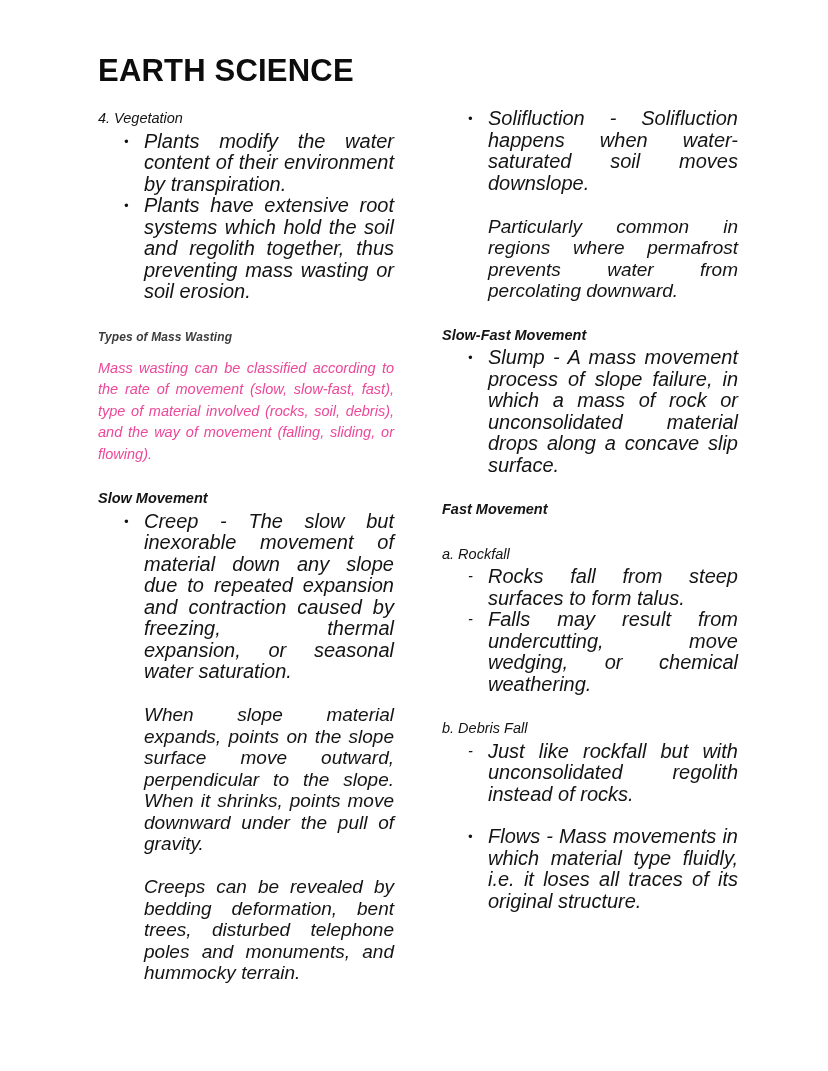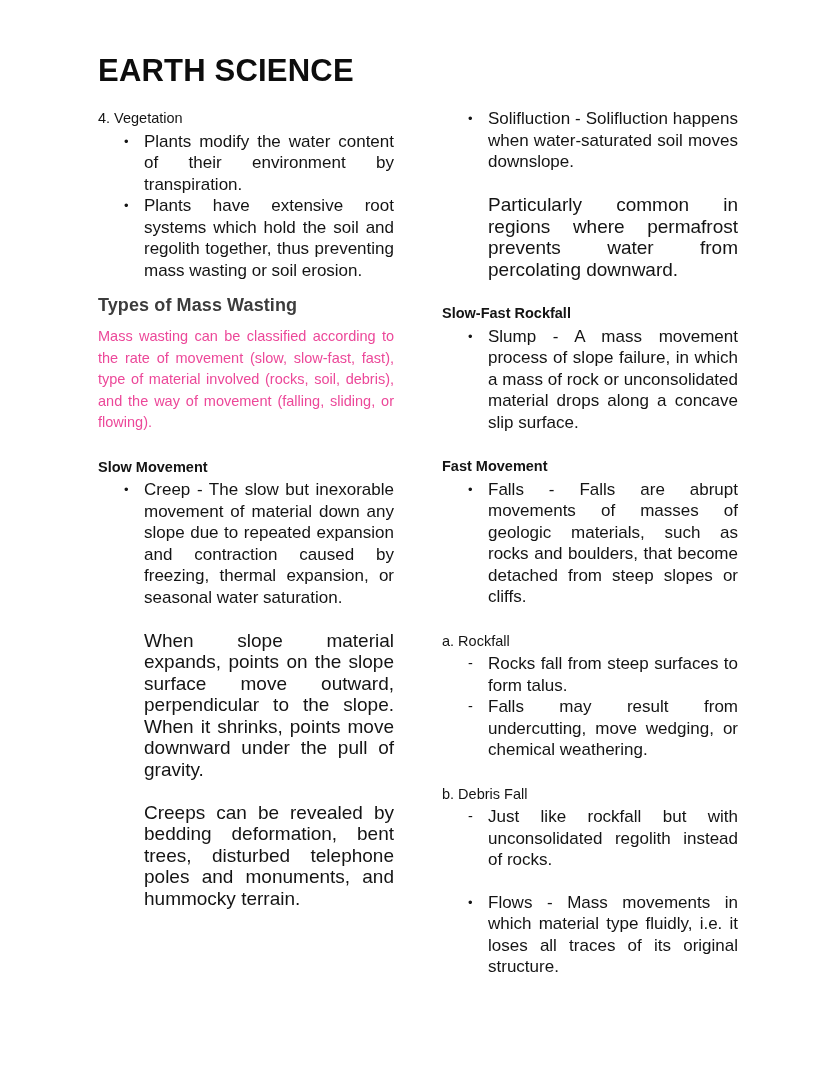--- a/index.html
+++ b/index.html
@@ -27,38 +27,39 @@
     font-weight: bold;
     letter-spacing: 0.2px;
     color: #0d0d0d;
     line-height: 38px;
     margin: 0 0 18px 0;
   }
   .columns {
     display: flex;
     gap: 48px;
     align-items: flex-start;
+    font-style: italic;
   }
   .col {
     width: 296px;
     flex: 0 0 296px;
   }
   
   .numbered-head {
     font-size: 14.5px;
     line-height: 21.5px;
     color: #141414;
     margin: 0 0 1px 0;
   }
   .section-head {
-    font-size: 18px;
+    font-size: 12px;
     font-weight: bold;
     color: #3c3c3c;
     line-height: 24px;
-    margin: 12px 0 9px 0;
+    margin: 22px 0 9px 0;
     letter-spacing: 0.1px;
   }
   .sub-head {
     font-size: 14.5px;
     font-weight: bold;
     color: #141414;
     line-height: 21.5px;
     margin: 23px 0 1px 0;
   }
   .para {
@@ -68,21 +69,21 @@
     text-align: justify;
     margin: 0;
   }
   ul.bullets, ul.dashes {
     list-style: none;
     margin: 0;
     padding: 0;
   }
   ul.bullets > li, ul.dashes > li {
     position: relative;
-    font-size: 17px;
+    font-size: 20px;
     line-height: 21.5px;
     color: #141414;
     text-align: justify;
     padding-left: 46px;
     margin: 0;
   }
   ul.bullets > li::before {
     content: "\2022";
     position: absolute;
     left: 26px;
@@ -145,31 +146,28 @@
     </div>
 
     <div class="col">
 
       <ul class="bullets">
         <li>Solifluction - Solifluction happens when water-saturated soil moves downslope.</li>
       </ul>
 
       <p class="indent-block">Particularly common in regions where permafrost prevents water from percolating downward.</p>
 
-      <h3 class="sub-head">Slow-Fast Rockfall</h3>
+      <h3 class="sub-head">Slow-Fast Movement</h3>
 
       <ul class="bullets">
         <li>Slump - A mass movement process of slope failure, in which a mass of rock or unconsolidated material drops along a concave slip surface.</li>
       </ul>
 
       <h3 class="sub-head">Fast Movement</h3>
 
-      <ul class="bullets">
-        <li>Falls - Falls are abrupt movements of masses of geologic materials, such as rocks and boulders, that become detached from steep slopes or cliffs.</li>
-      </ul>
 
       <p class="numbered-head" style="margin-top:23px;">a. Rockfall</p>
 
       <ul class="dashes">
         <li>Rocks fall from steep surfaces to form talus.</li>
         <li>Falls may result from undercutting, move wedging, or chemical weathering.</li>
       </ul>
 
       <p class="numbered-head" style="margin-top:23px;">b. Debris Fall</p>
 

